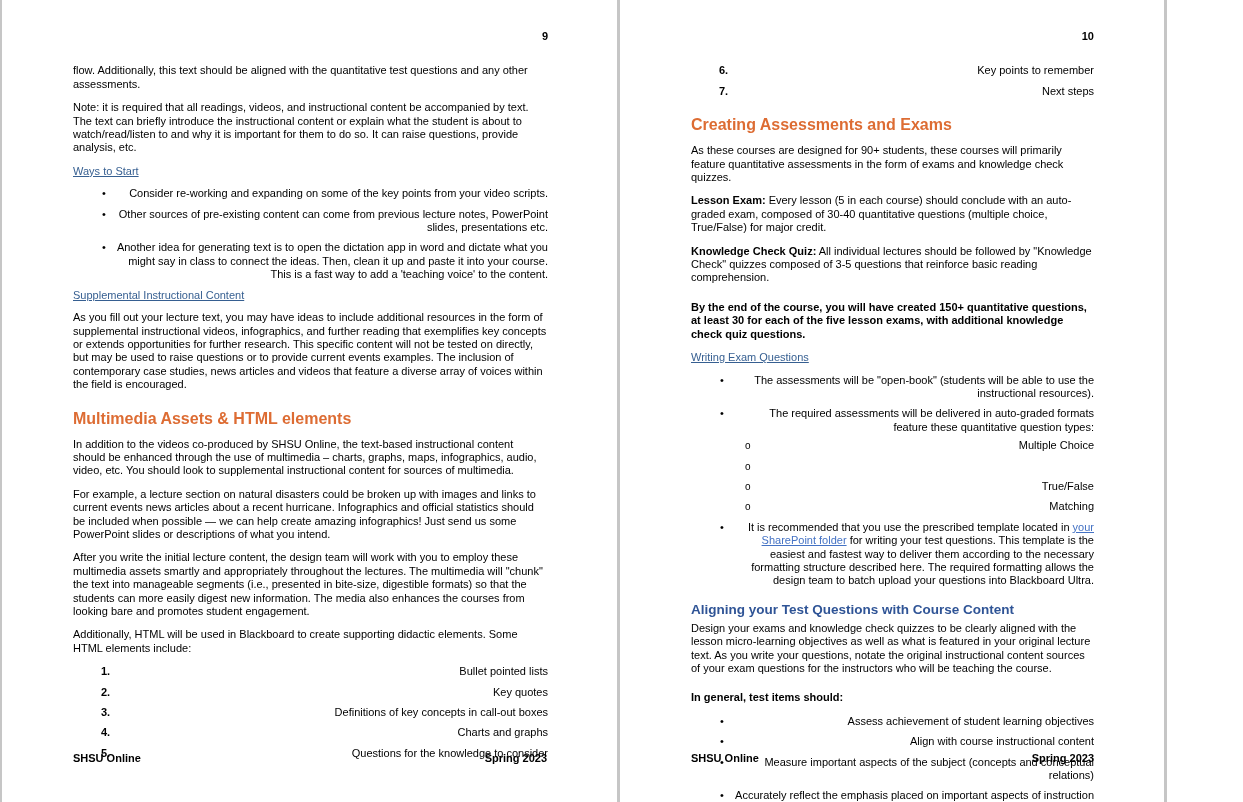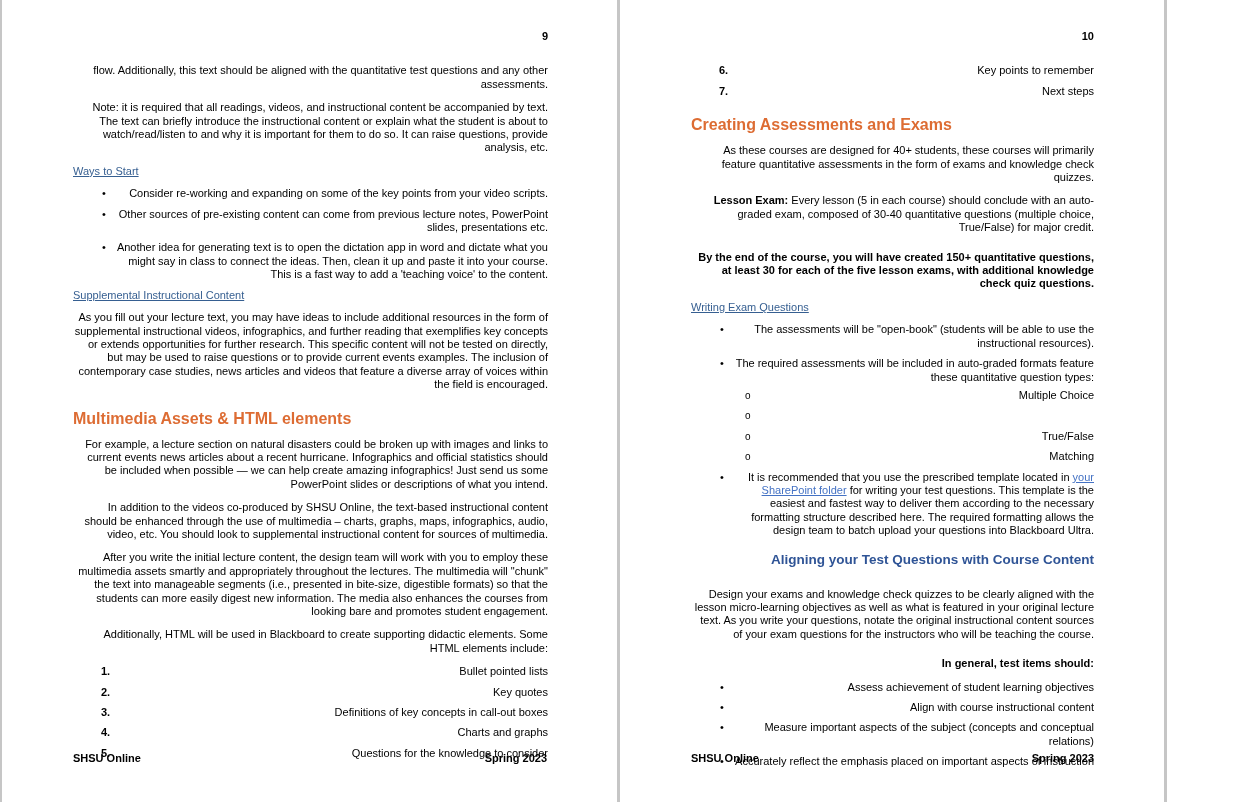--- a/index.html
+++ b/index.html
@@ -5,25 +5,25 @@
   * { margin:0; padding:0; box-sizing:border-box; }
   html,body { width:1243px; height:802px; background:#ffffff; overflow:hidden; }
   body { font-family:"Liberation Sans","DejaVu Sans",sans-serif; color:#000; font-size:11px; line-height:13.4px; }
   .spread { display:flex; width:1243px; height:802px; }
   .page { position:relative; height:100%; background:#fff; }
   .page-left  { width:620px; border-left:2px solid #c6c6c6; border-right:3px solid #c6c6c6; }
   .page-right { width:547px; border-right:3px solid #c6c6c6; }
   .content { padding:30px 69px 0 71px; }
   .page-right .content { padding:30px 70px 0 71px; }
   .pagenum { text-align:right; font-weight:bold; margin-bottom:21px; }
-  p.body { margin:0 0 10px 0;text-align:right; }
+  p.body { margin:0 0 10px 0; }
   p.bold { font-weight:bold;margin-top:16px; }
   .lead-bold { font-weight:bold; }
   h1.sec { font-size:16px; line-height:19px; font-weight:bold; color:#dd6c33; margin:17px 0 10px 0; }
-  h2.sec { font-size:13.5px; line-height:16px; font-weight:bold; color:#2f5496; margin:14px 0 20px 0;text-align:right; }
+  h2.sec { font-size:13.5px; line-height:16px; font-weight:bold; color:#2f5496; margin:14px 0 4px 0; }
   .linkhead { display:block; color:#365f91; text-decoration:underline; margin:0 0 9px 0; }
   .hyperlink { color:#4472c4; text-decoration:underline; cursor:pointer; }
   .list { margin:0 0 3px 0; }
   .li { display:flex; align-items:flex-start; margin:0 0 7px 0; }
   .li .mk { flex:none; width:14px; margin-left:29px; }
   .li.num .mk { font-weight:bold; width:15px; margin-left:28px; }
   .li.sub .mk { margin-left:54px; width:15px; font-size:10px; }
   .li .tx { flex:1;text-align:right; }
   .tight { margin-bottom:5px; }
   .footer { position:absolute; left:71px; right:70px; bottom:37px; display:flex; justify-content:space-between; font-weight:bold; }
@@ -55,22 +55,22 @@
           <span class="mk">•</span>
           <span class="tx">Another idea for generating text is to open the dictation app in word and dictate what you might say in class to connect the ideas. Then, clean it up and paste it into your course. This is a fast way to add a 'teaching voice' to the content.</span>
         </div>
       </div>
 
       <span class="linkhead">Supplemental Instructional Content</span>
       <p class="body">As you fill out your lecture text, you may have ideas to include additional resources in the form of supplemental instructional videos, infographics, and further reading that exemplifies key concepts or extends opportunities for further research. This specific content will not be tested on directly, but may be used to raise questions or to provide current events examples.  The inclusion of contemporary case studies, news articles and videos that feature a diverse array of voices within the field is encouraged.</p>
 
       <h1 class="sec">Multimedia Assets &amp; HTML elements</h1>
 
+      <p class="body">In addition to the videos co-produced by SHSU Online, the text-based instructional content should be enhanced through the use of multimedia – charts, graphs, maps, infographics, audio, video, etc. You should look to supplemental instructional content for sources of multimedia.</p>
       <p class="body">For example, a lecture section on natural disasters could be broken up with images and links to current events news articles about a recent hurricane.  Infographics and official statistics should be included when possible — we can help create amazing infographics! Just send us some PowerPoint slides or descriptions of what you intend.</p>
-      <p class="body">In addition to the videos co-produced by SHSU Online, the text-based instructional content should be enhanced through the use of multimedia – charts, graphs, maps, infographics, audio, video, etc. You should look to supplemental instructional content for sources of multimedia.</p>
       <p class="body">After you write the initial lecture content, the design team will work with you to employ these multimedia assets smartly and appropriately throughout the lectures. The multimedia will "chunk" the text into manageable segments (i.e., presented in bite-size, digestible formats) so that the students can more easily digest new information.  The media also enhances the courses from looking bare and promotes student engagement.</p>
       <p class="body">Additionally, HTML will be used in Blackboard to create supporting didactic elements. Some HTML elements include:</p>
 
       <div class="list">
         <div class="li num">
           <span class="mk">1.</span>
           <span class="tx">Bullet pointed lists</span>
         </div>
         <div class="li num">
           <span class="mk">2.</span>
@@ -107,37 +107,38 @@
           <span class="tx">Key points to remember</span>
         </div>
         <div class="li num">
           <span class="mk">7.</span>
           <span class="tx">Next steps</span>
         </div>
       </div>
 
       <h1 class="sec">Creating Assessments and Exams</h1>
 
-      <p class="body">As these courses are designed for 40+ students, these courses will primarily feature quantitative assessments in the form of exams and knowledge check quizzes.</p>
+      <p class="body">As these courses are designed for 90+ students, these courses will primarily feature quantitative assessments in the form of exams and knowledge check quizzes.</p>
 
       <p class="body"><span class="lead-bold">Lesson Exam:</span><span> Every lesson (5 in each course) should conclude with an auto-graded exam, composed of 30-40 quantitative questions (multiple choice, True/False) for major credit.</span></p>
 
+      <p class="body"><span class="lead-bold">Knowledge Check Quiz:</span><span> All individual lectures should be followed by "Knowledge Check" quizzes composed of 3-5 questions that reinforce basic reading comprehension.</span></p>
 
       <p class="body bold">By the end of the course, you will have created 150+ quantitative questions, at least 30 for each of the five lesson exams, with additional knowledge check quiz questions.</p>
 
       <span class="linkhead">Writing Exam Questions</span>
 
       <div class="list">
         <div class="li">
           <span class="mk">•</span>
           <span class="tx">The assessments will be "open-book" (students will be able to use the instructional resources).</span>
         </div>
         <div class="li tight">
           <span class="mk">•</span>
-          <span class="tx">The required assessments will be included in auto-graded formats feature these quantitative question types:</span>
+          <span class="tx">The required assessments will be delivered in auto-graded formats feature these quantitative question types:</span>
         </div>
         <div class="li sub">
           <span class="mk">o</span>
           <span class="tx">Multiple Choice</span>
         </div>
         <div class="li sub">
           <span class="mk">o</span>
         </div>
         <div class="li sub">
           <span class="mk">o</span>

